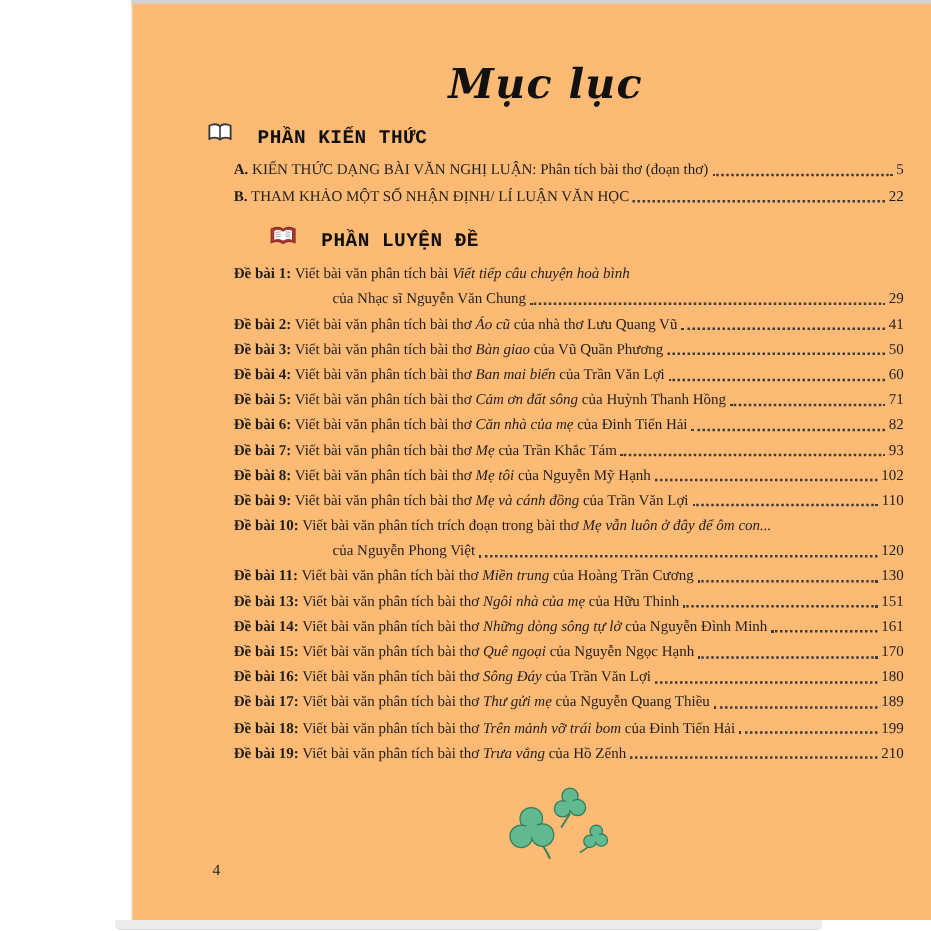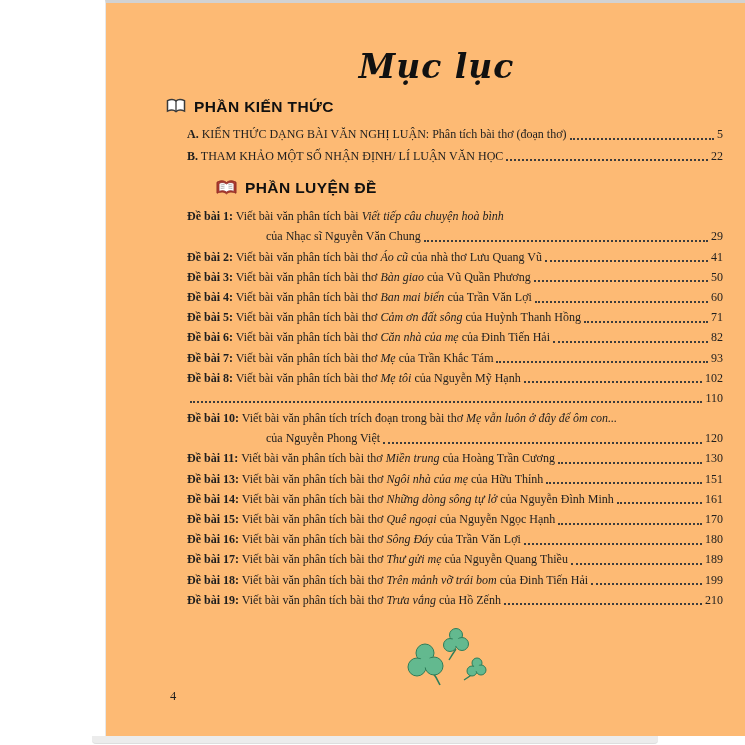--- a/index.html
+++ b/index.html
@@ -16,22 +16,22 @@
     position:absolute;left:92px;top:736px;width:566px;height:7px;
     background:#ececec;border-bottom:1px solid #dedede;border-radius:0 0 4px 4px;
   }
   .content{padding:0 44px 0 62px;}
   .doc-title{
     text-align:center;margin:44px 0 12px 0;
     font-family:"DejaVu Serif", serif;font-style:italic;font-weight:bold;
     font-size:33px;letter-spacing:1px;color:#111;
   }
   .section-header{
-    display:flex;align-items:flex-start;gap:8px;margin:6px 0 9px -2px;
-    font-family:Liberation Sans, sans-serif;font-weight:bold;font-size:15.5px;
+    display:flex;align-items:flex-end;gap:20px;margin:6px 0 9px -2px;
+    font-family:Liberation Mono, monospace;font-weight:bold;font-size:15.5px;
     letter-spacing:.4px;color:#101010;
   }
   .section-header.second{margin-top:15px;margin-left:48px;}
   .section-header svg{flex:0 0 auto;}
   .rows{margin-left:19px;}
   .row{display:flex;align-items:flex-end;margin-bottom:6px;font-size:12px;line-height:1.3;}
   .entries .row{margin-bottom:4.6px;}
   .txt{white-space:nowrap;}
   .txt b{font-weight:bold;}
   .txt i{font-style:italic;}
@@ -121,20 +121,21 @@
           <span class="txt"><b>Đề bài 7:</b> Viết bài văn phân tích bài thơ <i>Mẹ</i> của Trần Khắc Tám</span>
           <span class="dots"></span>
           <span class="pg">93</span>
         </div>
         <div class="row">
           <span class="txt"><b>Đề bài 8:</b> Viết bài văn phân tích bài thơ <i>Mẹ tôi</i> của Nguyễn Mỹ Hạnh</span>
           <span class="dots"></span>
           <span class="pg">102</span>
         </div>
         <div class="row">
+          <span class="txt"><b>Đề bài 9:</b> Viết bài văn phân tích bài thơ <i>Mẹ và cánh đồng</i> của Trần Văn Lợi</span>
           <span class="dots"></span>
           <span class="pg">110</span>
         </div>
         <div class="row">
           <span class="txt"><b>Đề bài 10:</b> Viết bài văn phân tích trích đoạn trong bài thơ <i>Mẹ vẫn luôn ở đây để ôm con...</i></span>
         </div>
         <div class="row">
           <span class="txt indent">của Nguyễn Phong Việt</span>
           <span class="dots"></span>
           <span class="pg">120</span>

